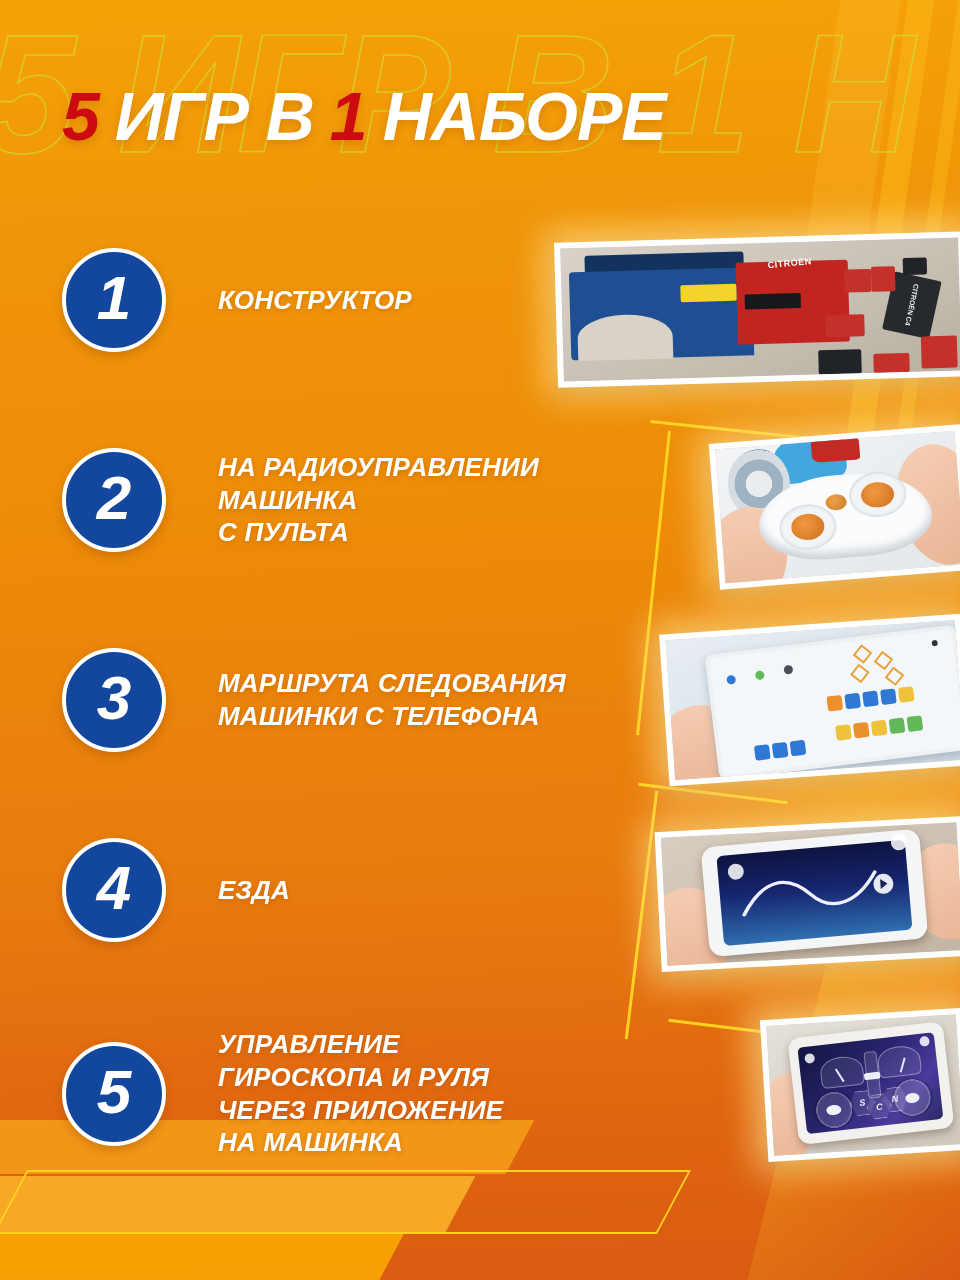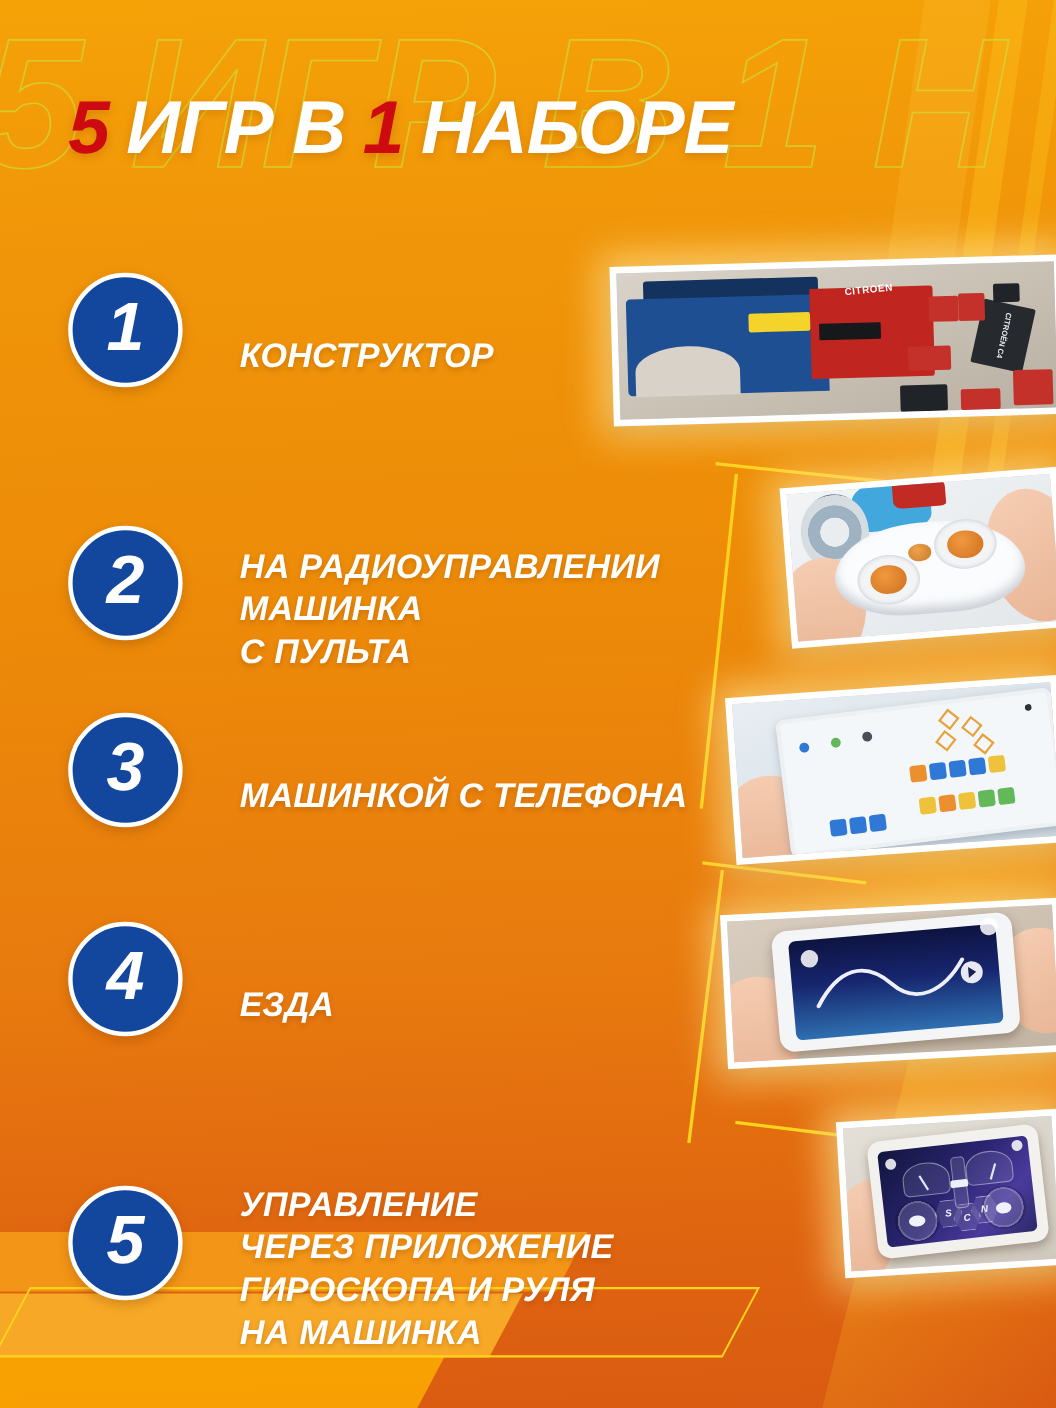--- a/index.html
+++ b/index.html
@@ -61,23 +61,22 @@
     background:#13479E;border:4px solid #FFFFFF;
     box-shadow:0 4px 10px rgba(120,55,0,.28);
     display:flex;align-items:center;justify-content:center;flex:none;
   }
   .badge span{
     color:#FFFFFF;font-size:62px;font-weight:bold;font-style:italic;
     line-height:1;margin-top:-4px;
   }
   .itext{
     margin-left:52px;color:#FFFFFF;font-weight:bold;font-style:italic;
-    font-size:31px;line-height:1.26;letter-spacing:.2px;
+    font-size:26px;line-height:1.26;letter-spacing:.2px;
     text-shadow:0 2px 5px rgba(140,65,0,.3);
-    margin-top:47px;
   }
   .itext div{white-space:nowrap;}
 
   #item1{left:62px;top:248px;}
   #item2{left:62px;top:448px;}
   #item3{left:62px;top:648px;}
   #item4{left:62px;top:838px;}
   #item5{left:62px;top:1028px;}
 
   
@@ -243,41 +242,42 @@
       <div>МАШИНКА</div>
       <div>С ПУЛЬТА</div>
     </div>
   </div>
 
   <div class="item" id="item3">
     <div class="badge">
       <span>3</span>
     </div>
     <div class="itext">
-      <div>МАШИНКОЙ С ТЕЛЕФОНА</div>
+      <div>МАРШРУТА СЛЕДОВАНИЯ</div>
+      <div>МАШИНКИ С ТЕЛЕФОНА</div>
     </div>
   </div>
 
   <div class="item" id="item4">
     <div class="badge">
       <span>4</span>
     </div>
     <div class="itext">
       <div>ЕЗДА</div>
     </div>
   </div>
 
   <div class="item" id="item5">
     <div class="badge">
       <span>5</span>
     </div>
     <div class="itext">
       <div>УПРАВЛЕНИЕ</div>
+      <div>ГИРОСКОПА И РУЛЯ</div>
       <div>ЧЕРЕЗ ПРИЛОЖЕНИЕ</div>
-      <div>ГИРОСКОПА И РУЛЯ</div>
       <div>НА МАШИНКА</div>
     </div>
   </div>
 
   <div class="photo" id="photo1">
     <div class="inner">
       <div class="p1-bg"></div>
       <div class="p1-roof"></div>
       <div class="p1-car-blue"></div>
       <div class="p1-car-red"></div>

